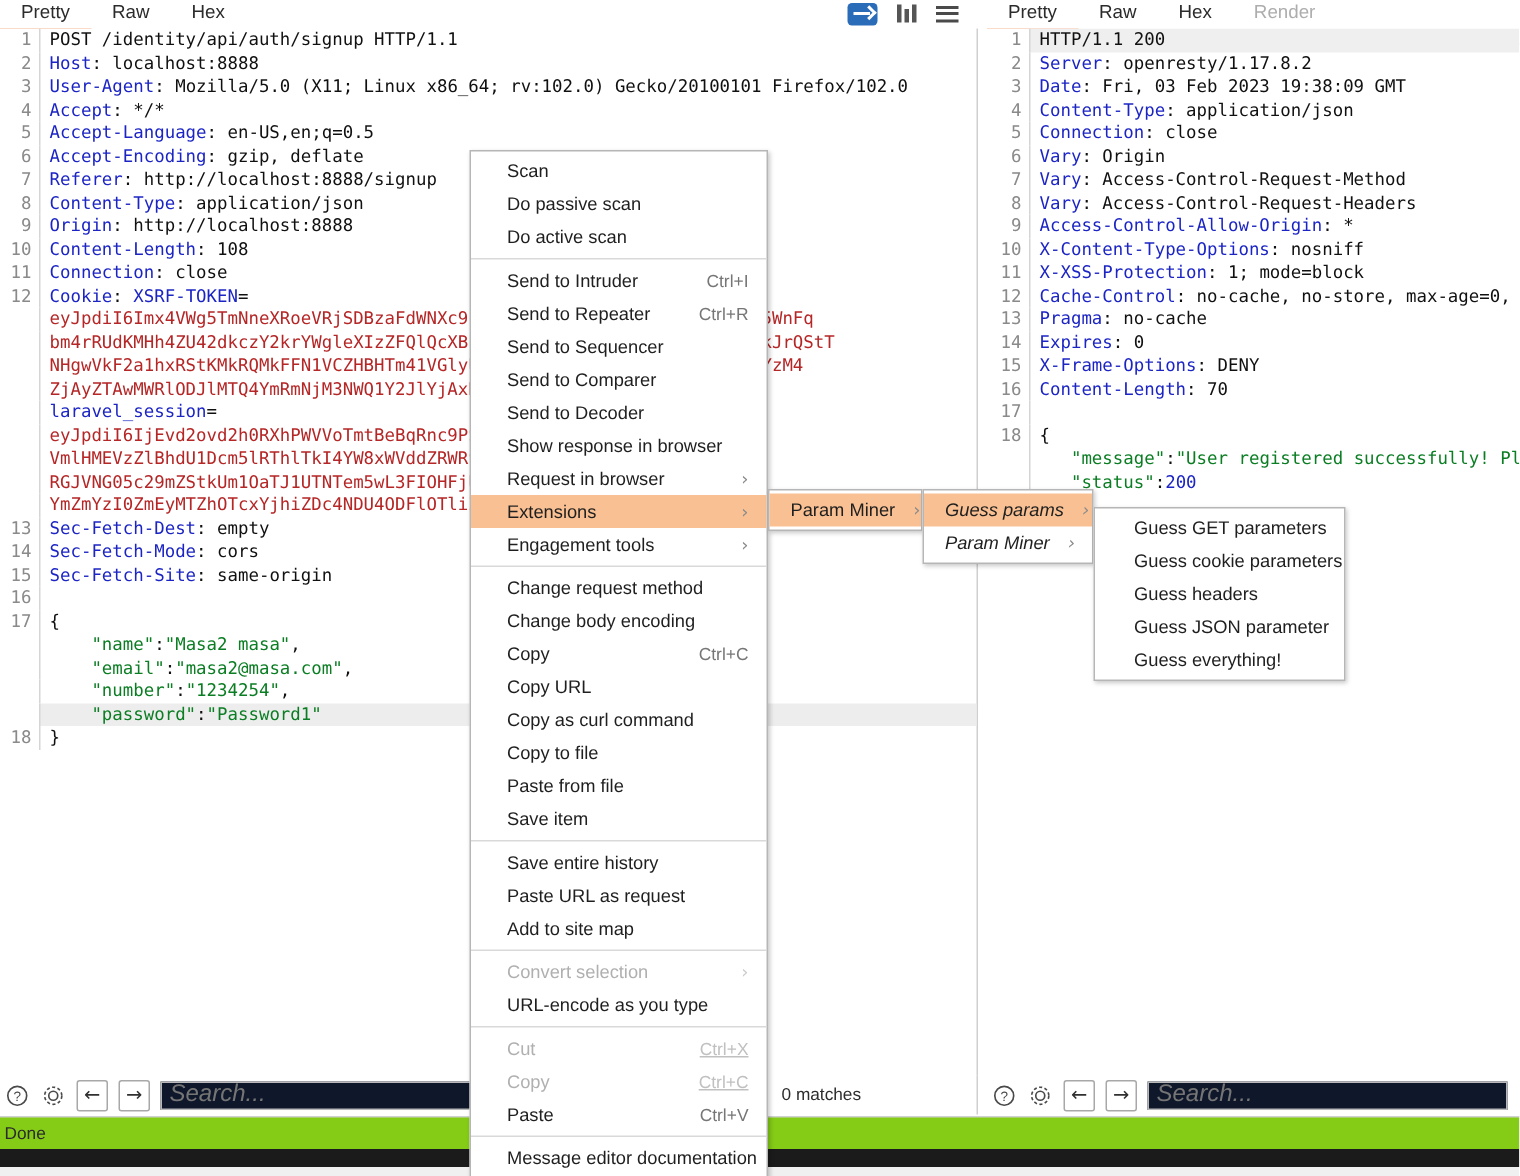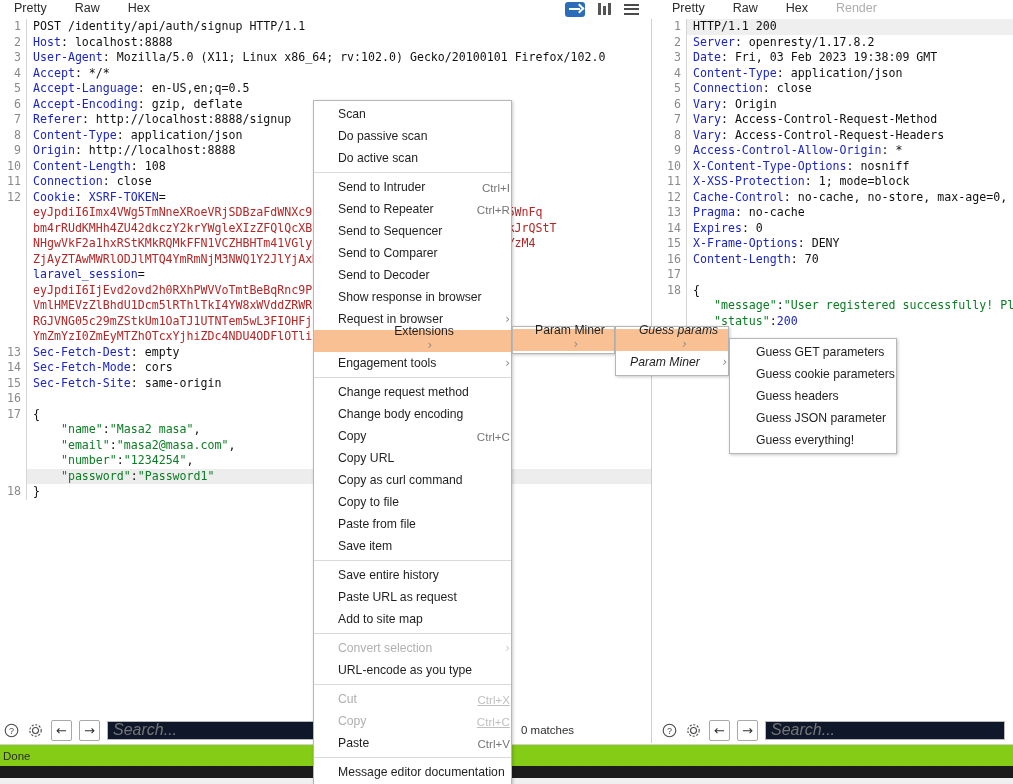--- a/index.html
+++ b/index.html
@@ -210,35 +210,34 @@
     font-size: 12.2px;
     color: #1f1f1f;
     box-sizing: border-box;
     padding: 2px 0;
     z-index: 50;
   }
   .mi {
     display: flex;
     align-items: center;
     height: 22px;
-    padding: 0 1px 0 24px;
+    padding: 0 12px 0 24px;
     white-space: nowrap;
     cursor: default;
     box-sizing: border-box;
-    justify-content: flex-end;
   }
   .mi .lbl { flex: 1; }
   .mi .accel { color: #767676; font-size: 11.6px; padding-left: 22px; }
   .mi .arrow {
     color: #8c8c8c;
     font-size: 12px;
     padding-left: 12px;
     font-family: "DejaVu Sans", sans-serif;
   }
-  .mi.sel { background: #f9c193; flex-direction: column; }
+  .mi.sel { background: #f9c193; }
   .mi.dis { color: #b0b0b0; }
   .mi.dis .accel { color: #c0c0c0; text-decoration: underline; }
   .mi.dis .arrow { color: #cdcdcd; }
   .sep {
     height: 1px;
     background: #d9d9d9;
     margin: 3px 0;
   }
 
   #menu-main { left: 313px; top: 100px; width: 199px; }

